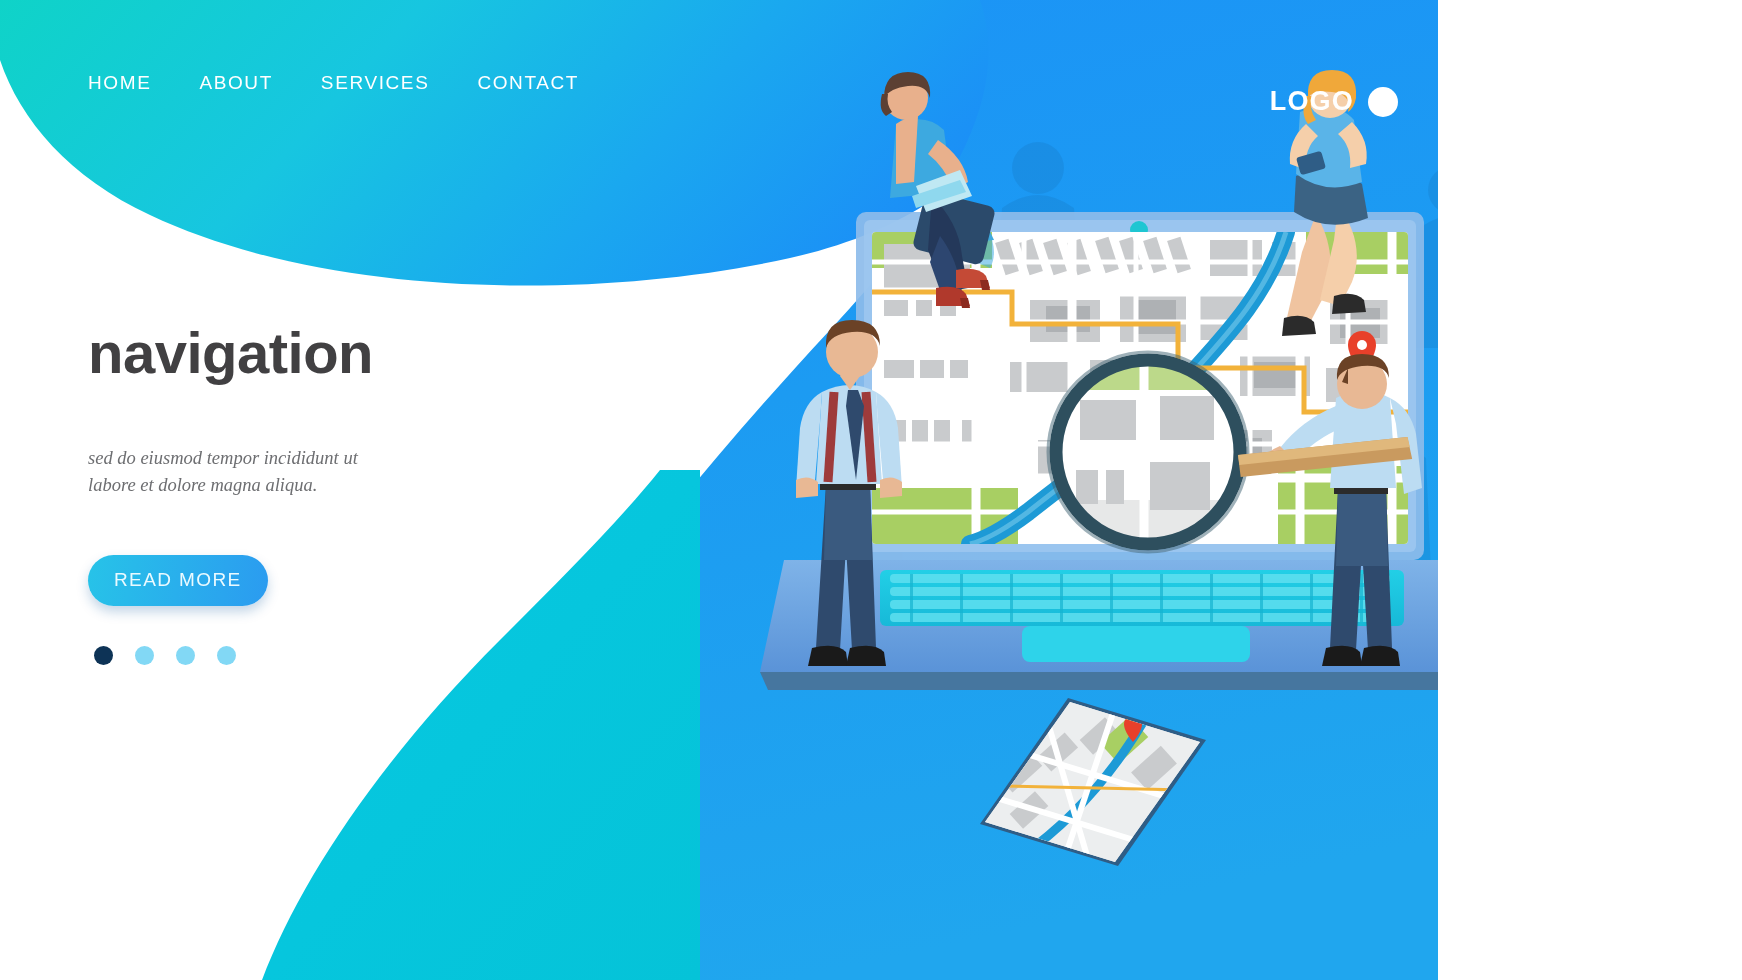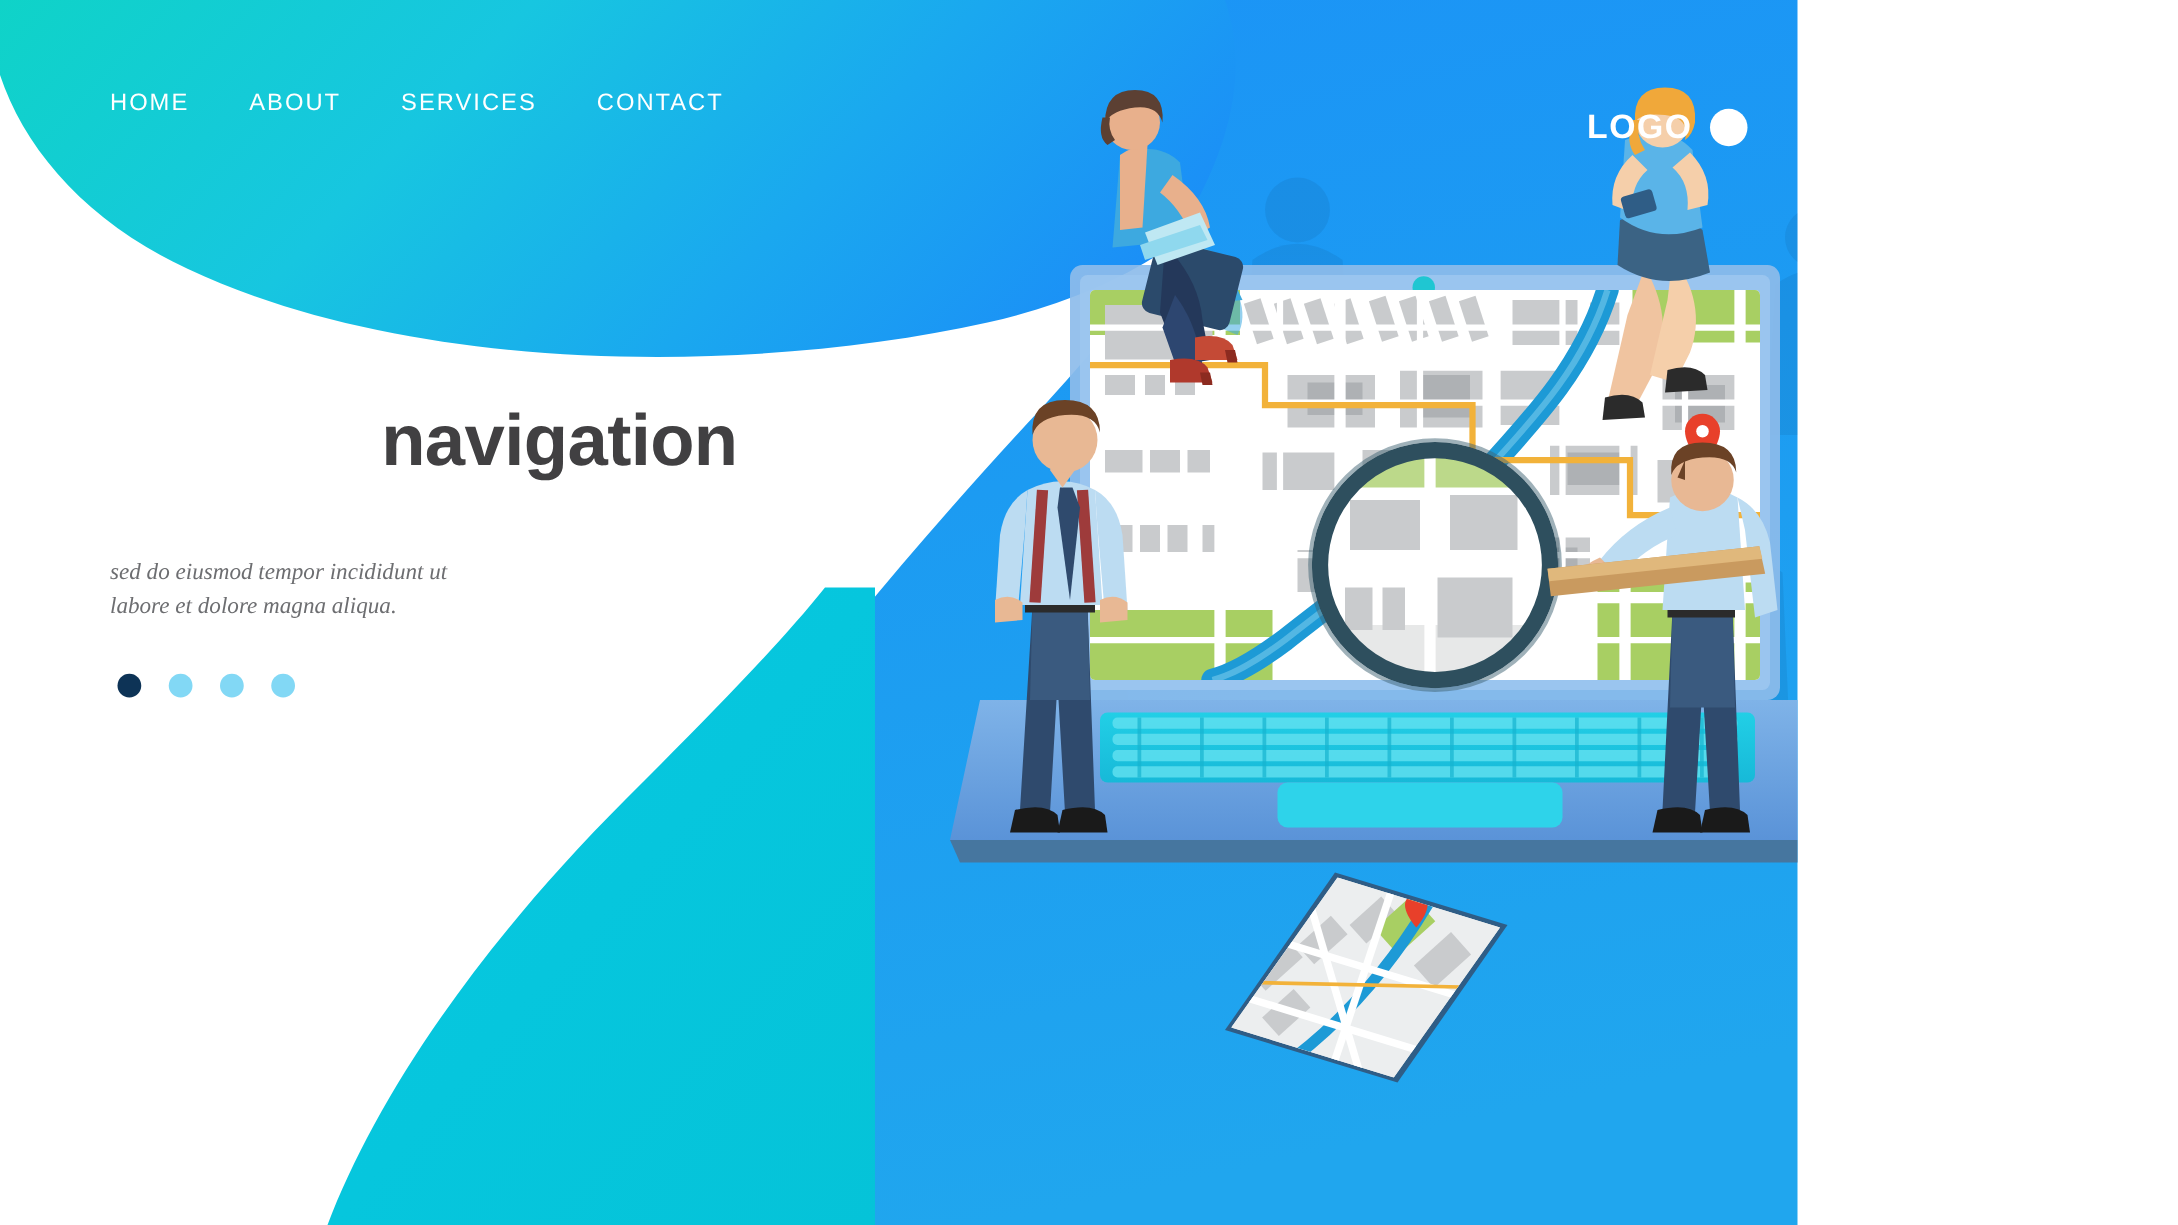--- a/index.html
+++ b/index.html
@@ -31,21 +31,21 @@
   .logo-dot{width:30px;height:30px;border-radius:50%;background:#ffffff;display:block;}
 
   
   .hero{position:absolute;left:88px;top:318px;width:520px;z-index:30;}
   .hero-title-1{
     font-size:56px;font-weight:400;color:#808285;line-height:1.05;
     letter-spacing:-0.5px;white-space:nowrap;
   }
   .hero-title-2{
     font-size:58px;font-weight:bold;color:#414042;line-height:1.08;
-    letter-spacing:-0.5px;text-align:right;margin-top:4px;padding-right:18px;
+    letter-spacing:-0.5px;margin-top:4px;padding-right:18px;
   }
   .hero-sub{
     margin-top:60px;font-style:italic;color:#6d6e71;font-size:18.5px;line-height:1.48;
     font-family:"Liberation Serif", serif;
   }
   .hero-sub span{display:block;}
 
   .read-btn{
     margin-top:56px;display:inline-block;
     padding:14px 26px 15px 26px;border:0;border-radius:26px;
@@ -409,20 +409,21 @@
   </div>
 
   <div class="hero">
     <div class="hero-title-2">navigation</div>
 
     <div class="hero-sub">
       <span>sed do eiusmod tempor incididunt ut</span>
       <span>labore et dolore magna aliqua.</span>
     </div>
 
+    <button class="read-btn">READ MORE</button>
 
     <div class="dots">
       <span class="dot active"></span>
       <span class="dot"></span>
       <span class="dot"></span>
       <span class="dot"></span>
     </div>
   </div>
 
 </div>

